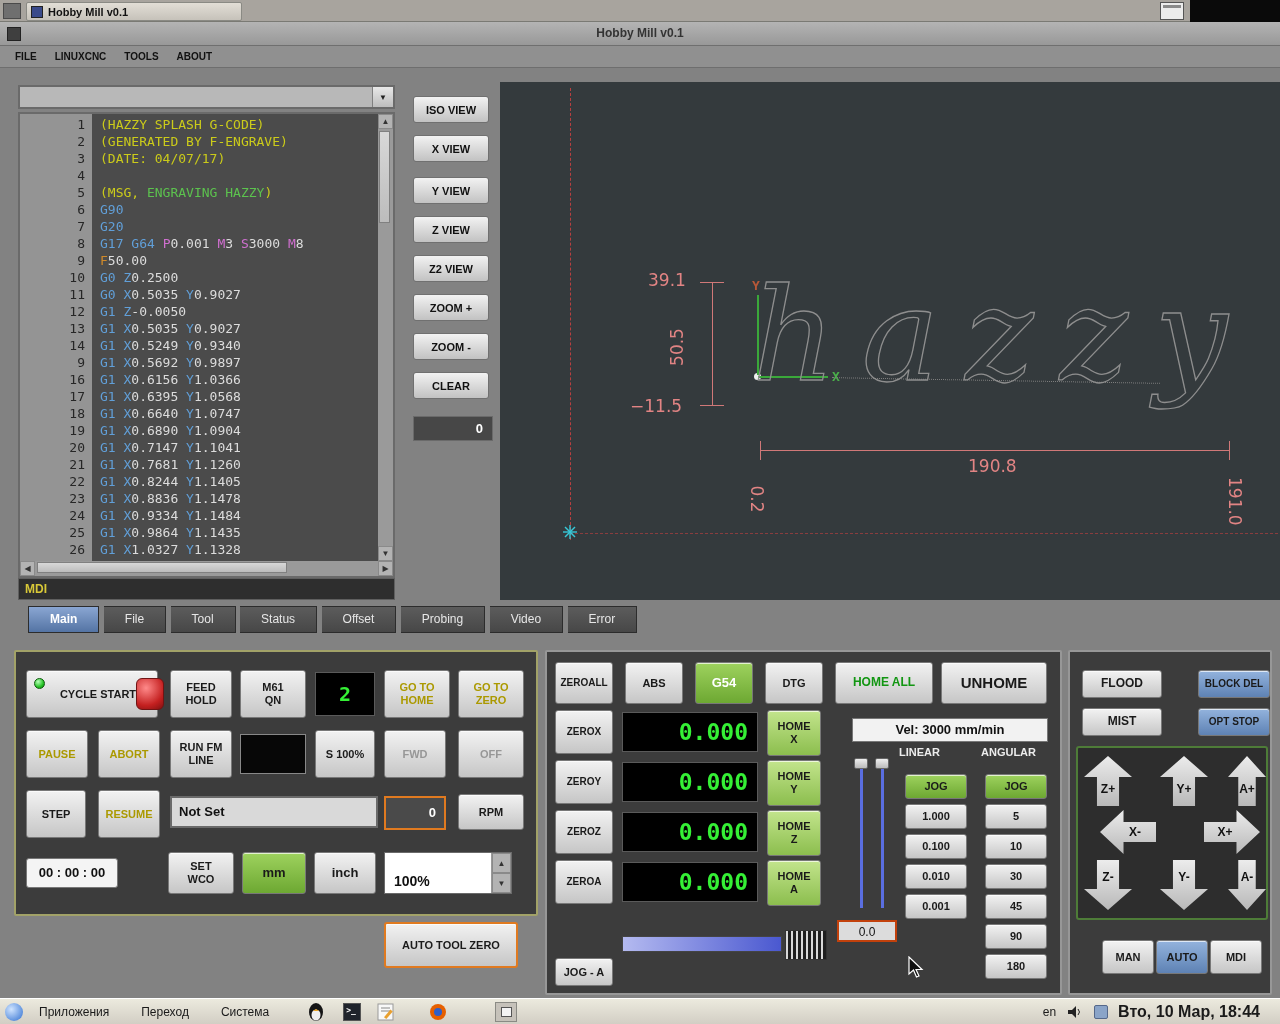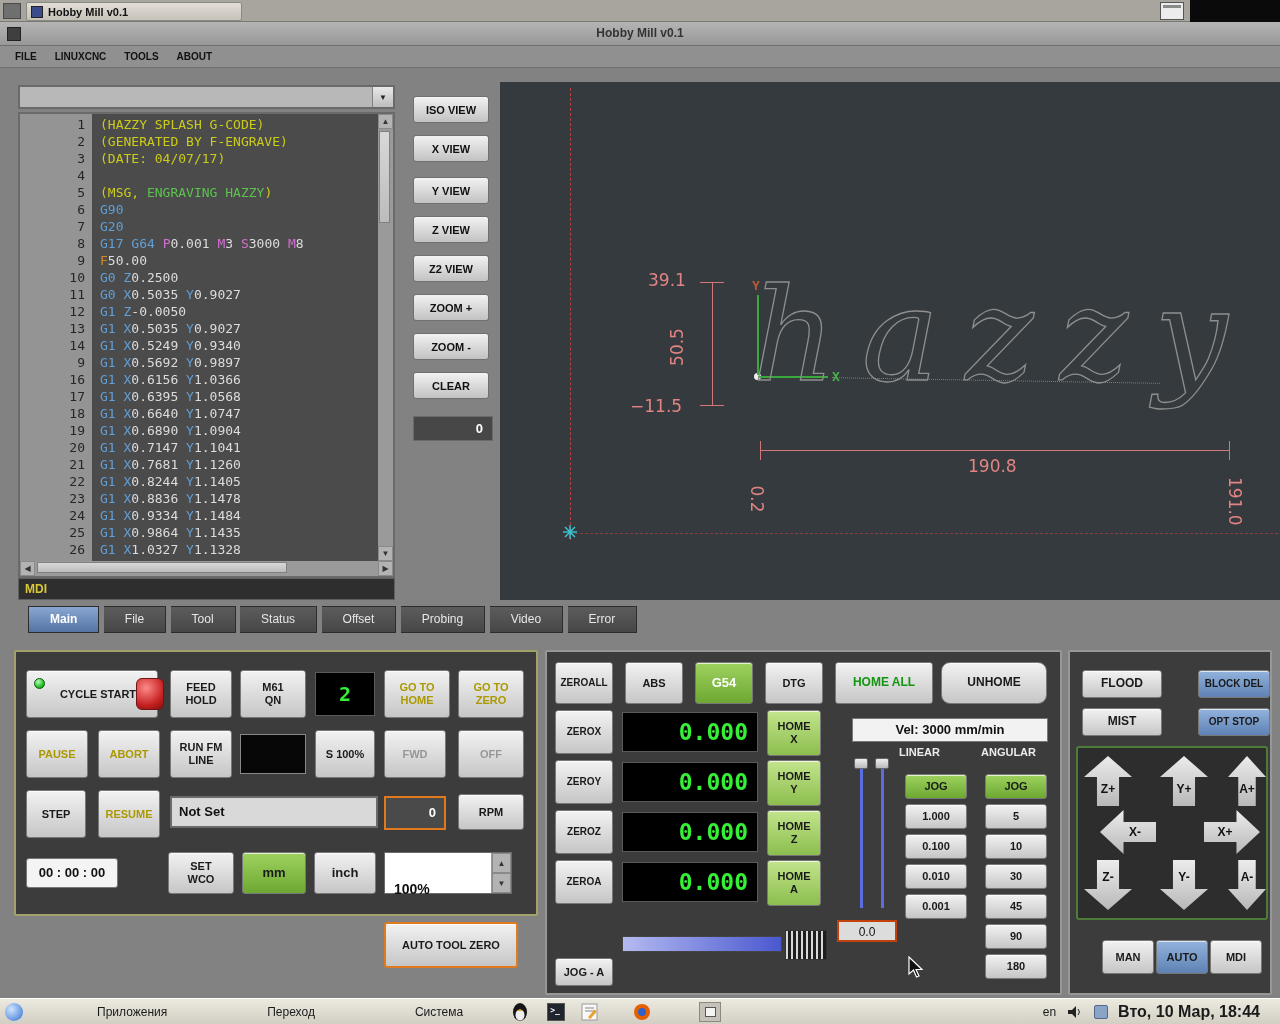--- a/index.html
+++ b/index.html
@@ -38,21 +38,21 @@
   .sb-thumb{position:absolute;background:linear-gradient(#d8d8d8,#bcbcbc);border:1px solid #808080;}
   .vbtn{position:relative;width:76px;height:27px;margin-bottom:12px;display:flex;align-items:center;justify-content:center;
         background:linear-gradient(#f2f2f2,#c2c2c2);border:1px solid #707070;border-radius:3px;font-weight:bold;font-size:11px;color:#111;}
   .arrowbtn{position:absolute;background:linear-gradient(#ececec,#b8b8b8);display:flex;align-items:center;justify-content:center;
             font-weight:bold;font-size:12px;color:#111;}
   .clip-up{clip-path:polygon(50% 0,100% 42%,73% 42%,73% 100%,27% 100%,27% 42%,0 42%);}
   .clip-down{clip-path:polygon(50% 100%,100% 58%,73% 58%,73% 0,27% 0,27% 58%,0 58%);}
   .clip-left{clip-path:polygon(0 50%,42% 0,42% 27%,100% 27%,100% 73%,42% 73%,42% 100%);}
   .clip-right{clip-path:polygon(100% 50%,58% 0,58% 27%,0 27%,0 73%,58% 73%,58% 100%);}
   .menu-item{padding:3px 9px;font-size:10px;font-weight:bold;color:#111;}
-  .tb-menu{padding:4px 26px;font-size:12px;color:#1a1a1a;margin-left:48px;}
+  .tb-menu{padding:4px 16px;font-size:12px;color:#1a1a1a;}
 </style>
 </head>
 <body>
 
 <div class="abs" style="left:0;top:0;width:1280px;height:22px;background:#a8a49e;border-bottom:1px solid #7a7a74;">
   <div class="abs" style="left:3px;top:3px;width:18px;height:16px;background:#6f6f6f;border:1px solid #4a4a4a;"></div>
   <div class="abs" style="left:26px;top:2px;width:216px;height:19px;background:linear-gradient(#e2ded6,#c6c2ba);border:1px solid #8a8a84;border-radius:2px;display:flex;align-items:center;padding-left:4px;">
     <span style="display:inline-block;width:12px;height:12px;background:#3a4a8a;border:1px solid #222;margin-right:5px;"></span>
     <span style="font-weight:bold;font-size:11px;color:#111;">Hobby Mill v0.1</span>
   </div>
@@ -226,38 +226,38 @@
   <div class="abs" style="left:154px;top:144px;width:208px;height:32px;background:#d9d9d9;border:2px solid #6a6a6a;font-weight:bold;font-size:13px;color:#111;padding:6px 0 0 7px;">Not Set</div>
   <div class="abs" style="left:368px;top:144px;width:62px;height:34px;background:#4a4a4a;border:2px solid #e07a20;color:#fff;font-weight:bold;font-size:13px;text-align:right;padding:7px 8px 0 0;">0</div>
   <div class="b" style="left:442px;top:142px;width:66px;height:36px;">RPM</div>
 
   <div class="abs" style="left:10px;top:206px;width:92px;height:30px;background:#f4f4f4;border:1px solid #777;border-radius:3px;font-weight:bold;font-size:13px;color:#111;text-align:center;line-height:28px;">00 : 00 : 00</div>
   <div class="b" style="left:152px;top:200px;width:66px;height:42px;">SET
 WCO</div>
   <div class="b greenbg" style="left:226px;top:200px;width:64px;height:42px;font-size:13px;">mm</div>
   <div class="b" style="left:298px;top:200px;width:62px;height:42px;font-size:13px;">inch</div>
   <div class="abs" style="left:368px;top:200px;width:128px;height:42px;border:1px solid #6a6a6a;background:#fff;display:flex;">
-    <div style="flex:1;font-weight:bold;font-size:14px;color:#111;padding:28px 0 0 9px;">100%</div>
+    <div style="flex:1;font-weight:bold;font-size:14px;color:#111;padding:20px 0 0 9px;">100%</div>
     <div style="width:20px;display:flex;flex-direction:column;border-left:1px solid #999;">
       <div class="sb" style="flex:1;">▲</div>
       <div class="sb" style="flex:1;">▼</div>
     </div>
   </div>
 
   <div class="b" style="left:368px;top:270px;width:134px;height:46px;border:2px solid #e07a20;">AUTO TOOL ZERO</div>
 </div>
 
 <div class="panel" style="left:545px;top:650px;width:517px;height:345px;border:2px solid #979797;">
 
   <div class="b" style="left:8px;top:10px;width:58px;height:42px;font-size:10px;">ZEROALL</div>
   <div class="b" style="left:78px;top:10px;width:58px;height:42px;">ABS</div>
   <div class="b greenbg" style="left:148px;top:10px;width:58px;height:42px;color:#fff;font-size:13px;">G54</div>
   <div class="b" style="left:218px;top:10px;width:58px;height:42px;">DTG</div>
   <div class="b greentext" style="left:288px;top:10px;width:98px;height:42px;font-size:12px;">HOME ALL</div>
-  <div class="b" style="left:394px;top:10px;width:106px;height:42px;font-size:12px;border-radius:9px;">UNHOME</div>
+  <div class="b" style="left:394px;top:10px;width:106px;height:42px;font-size:15px;">UNHOME</div>
 
   <div class="b" style="left:8px;top:58px;width:58px;height:44px;font-size:10px;">ZEROX</div>
   <div class="dro" style="left:75px;top:60px;width:136px;height:40px;font-size:23px;padding-right:9px;">0.000</div>
   <div class="b ltgreenbg" style="left:220px;top:58px;width:54px;height:46px;">HOME
 X</div>
 
   <div class="b" style="left:8px;top:108px;width:58px;height:44px;font-size:10px;">ZEROY</div>
   <div class="dro" style="left:75px;top:110px;width:136px;height:40px;font-size:23px;padding-right:9px;">0.000</div>
   <div class="b ltgreenbg" style="left:220px;top:108px;width:54px;height:46px;">HOME
 Y</div>

